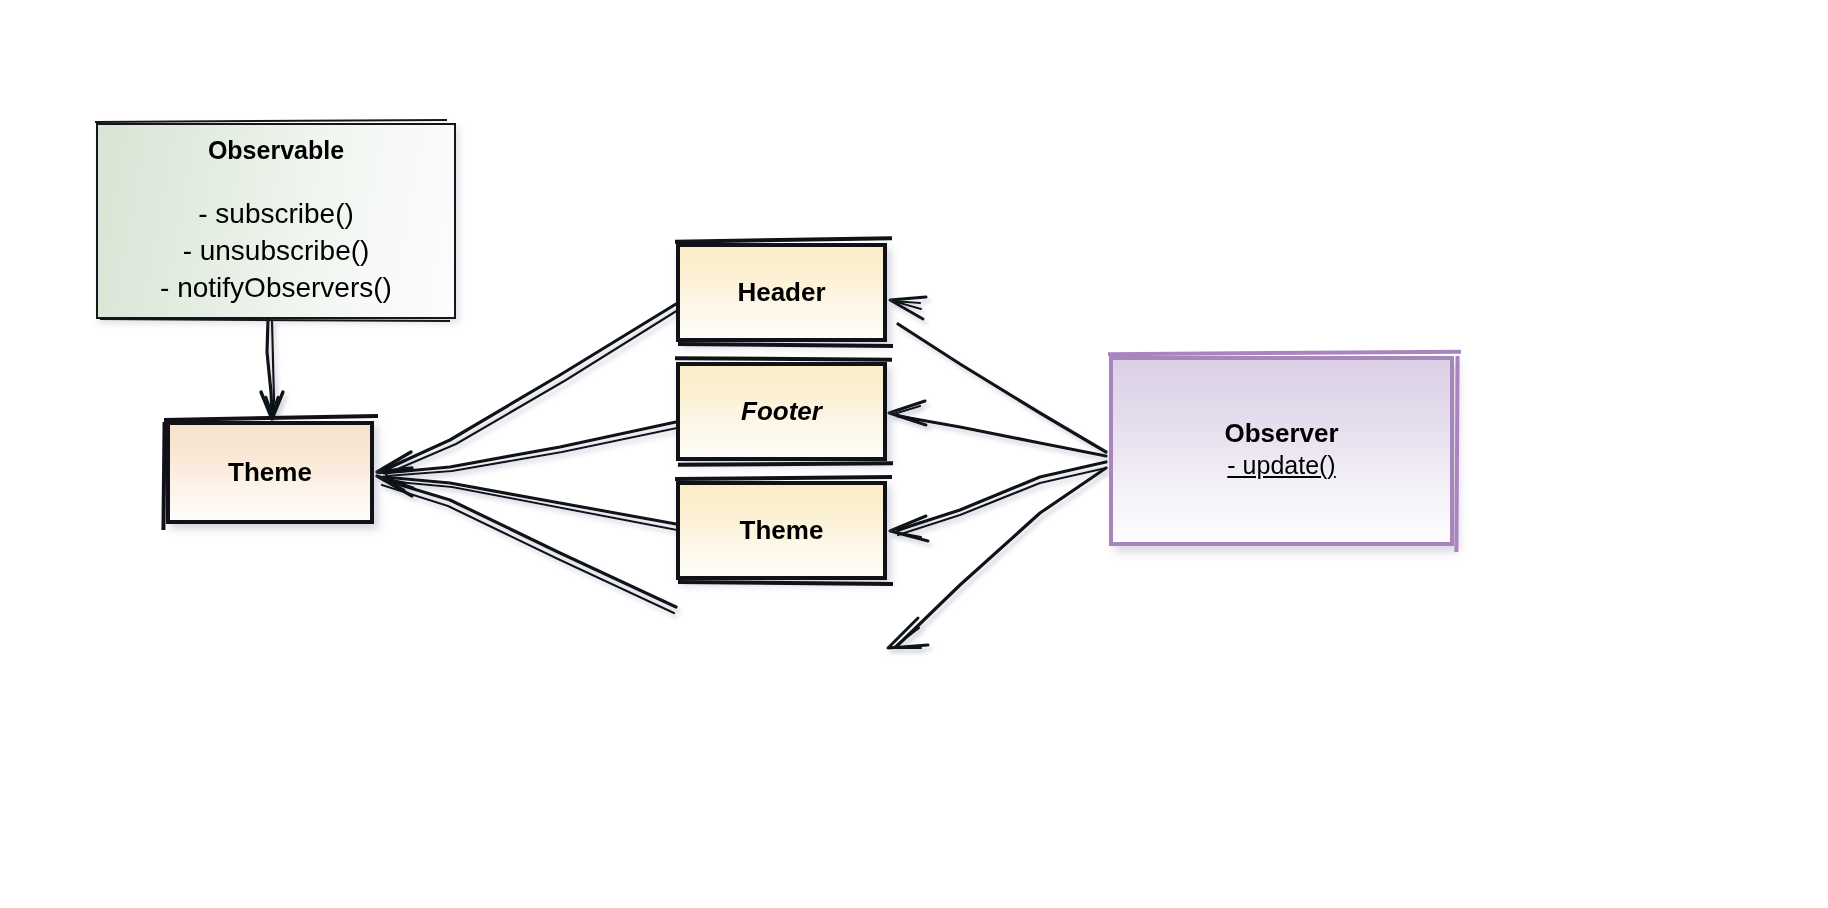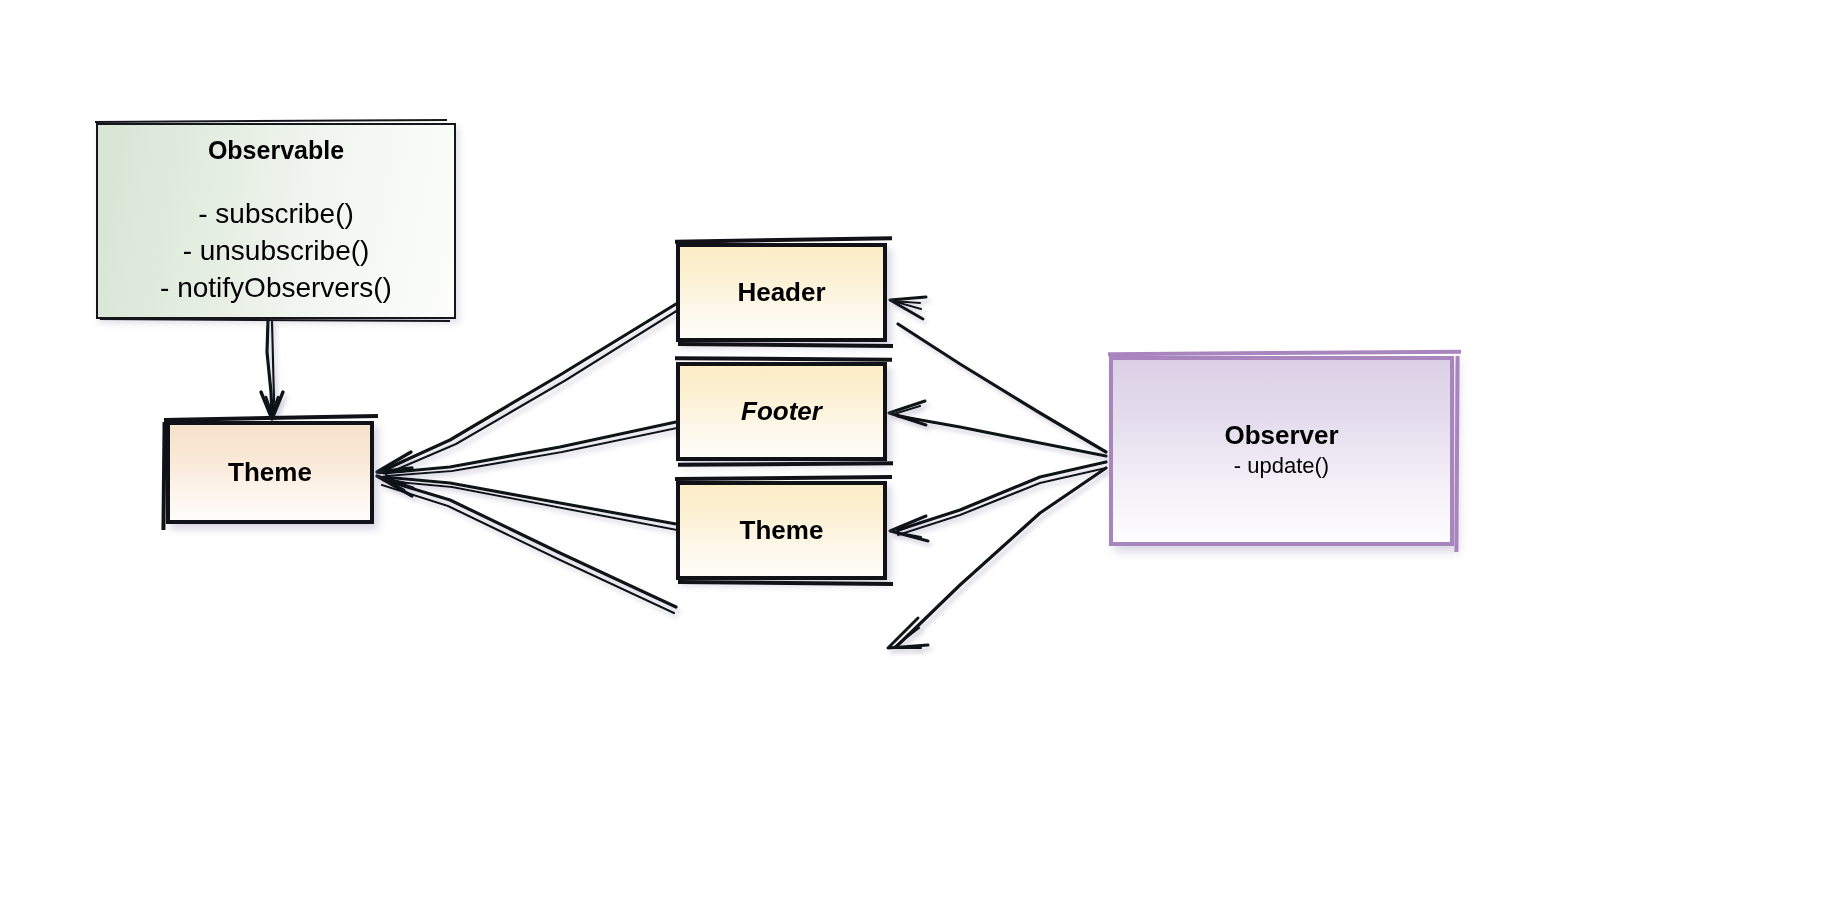--- a/index.html
+++ b/index.html
@@ -149,21 +149,21 @@
   #node-observer {
     left: 1109px;
     top: 356px;
     width: 345px;
     height: 190px;
     background: linear-gradient(180deg, #dcd0e6 0%, #e4dced 32%, #f4f1f8 70%, #fdfcfe 100%);
     border: 4px solid #a985be;
     box-shadow: 5px 6px 9px rgba(130,110,160,0.28);
   }
   #node-observer .node-title { font-size: 26px; }
-  #node-observer .node-methods { font-size: 22px; }
+  #node-observer .node-methods { font-size: 25px; text-decoration: underline; }
   #node-observer::before {
     content: "";
     position: absolute;
     left: -5px; top: -9px;
     width: 353px; height: 4px;
     background: #a985be;
     transform: rotate(-0.4deg);
   }
   #node-observer::after {
     content: "";

